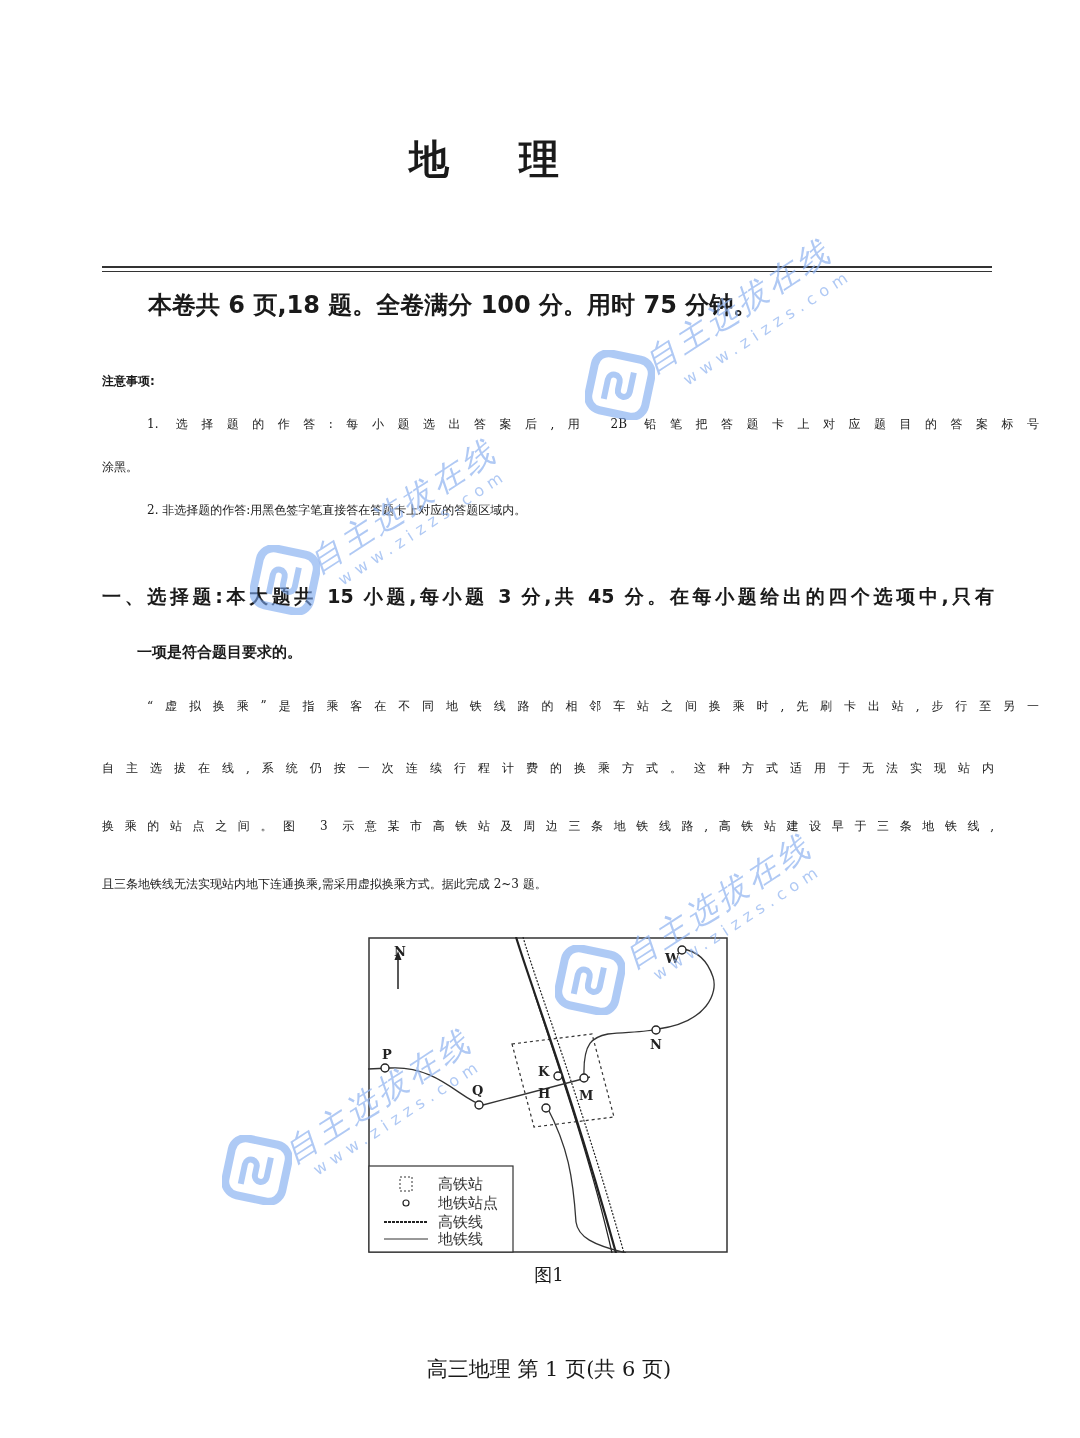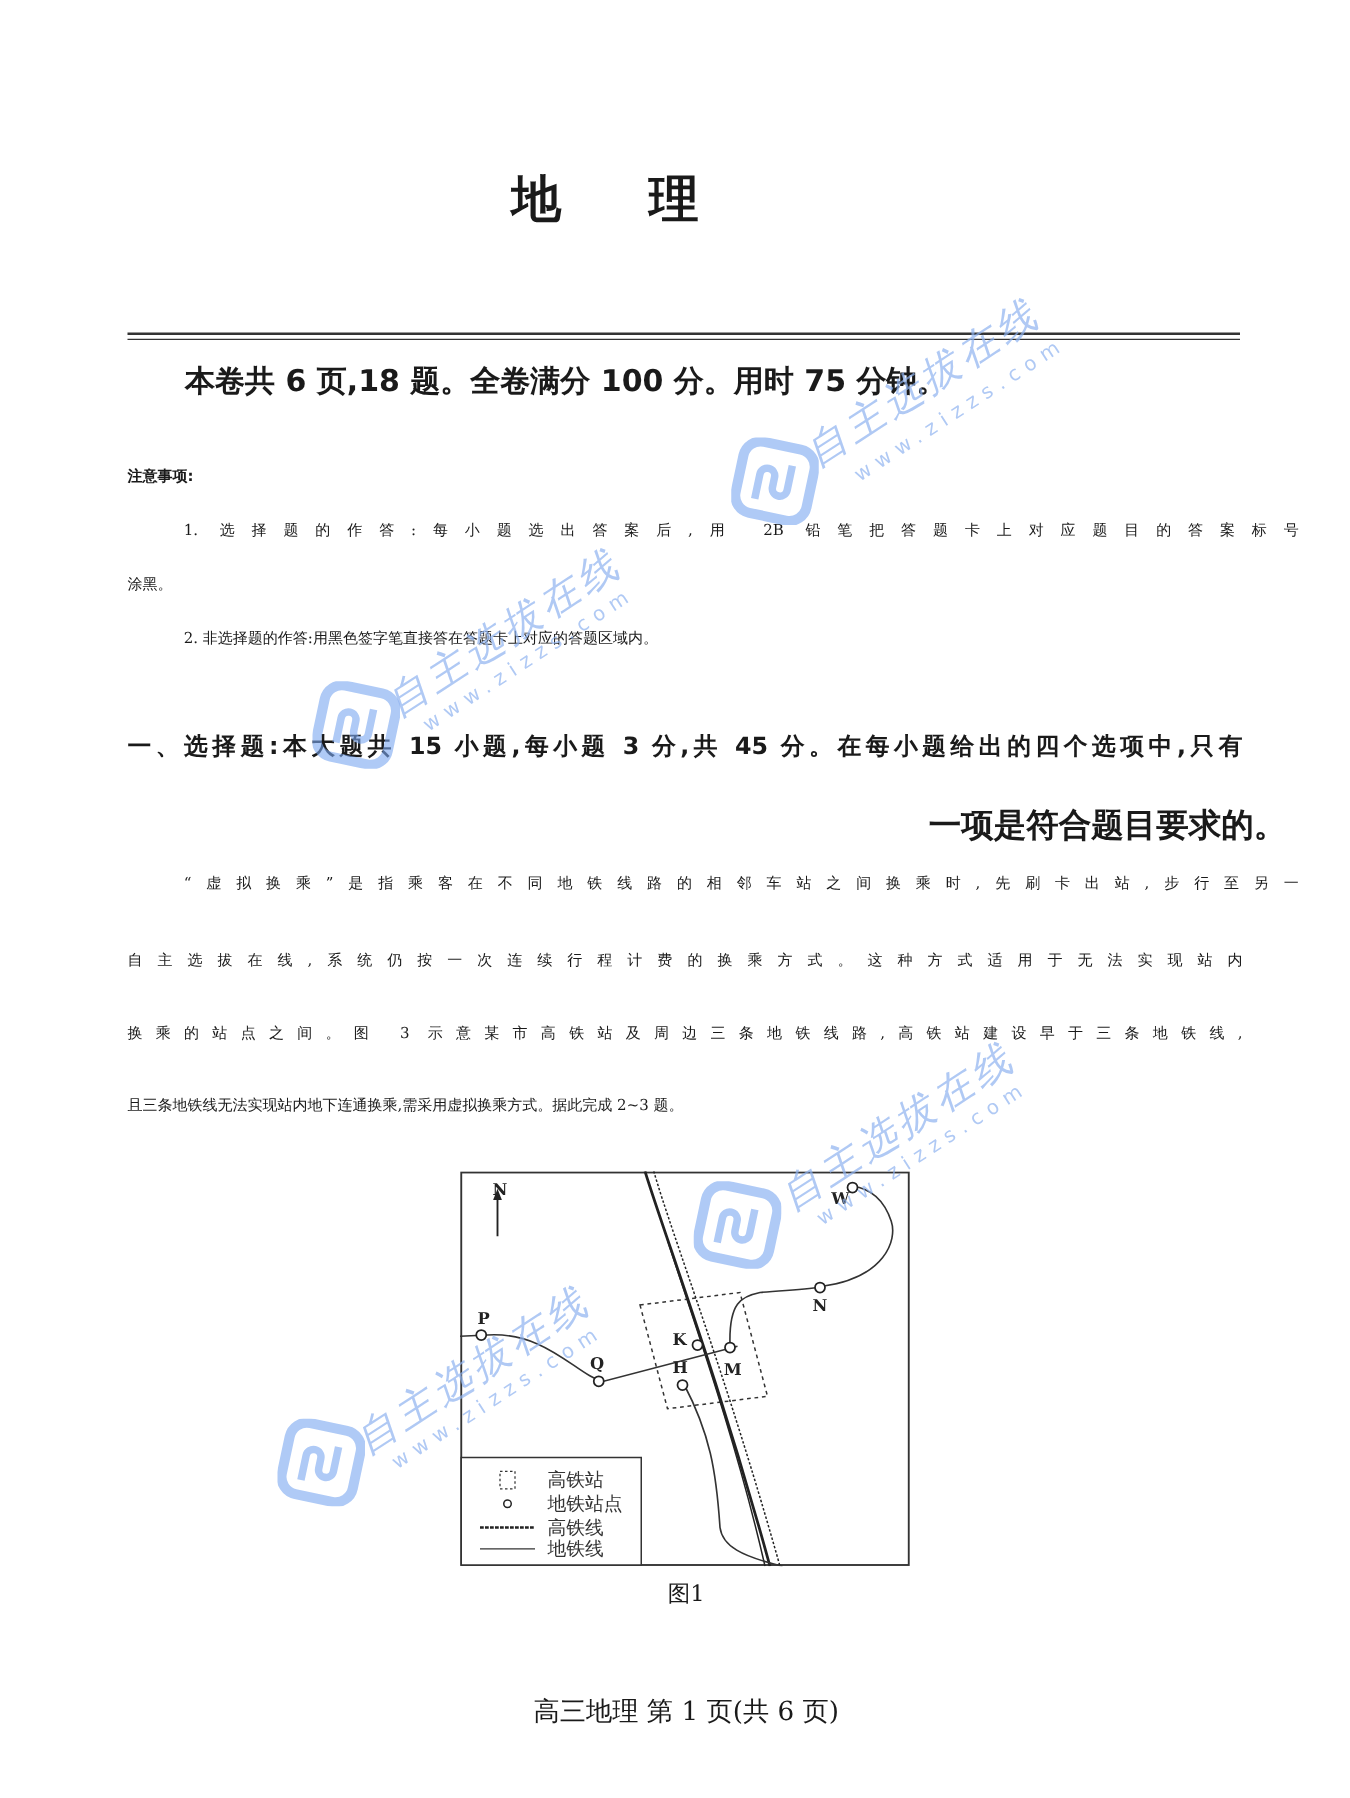--- a/index.html
+++ b/index.html
@@ -36,21 +36,21 @@
 <div class="rule rule2"></div>
 
 <div class="line bold" style="top:289px; left:148px; font-size:24px;">本卷共 6 页,18 题。全卷满分 100 分。用时 75 分钟。</div>
 
 <div class="line bold" style="top:373px;">注意事项:</div>
 <div class="line indent justify" style="top:416px;">1. 选择题的作答:每小题选出答案后,用 2B 铅笔把答题卡上对应题目的答案标号</div>
 <div class="line" style="top:459px;">涂黑。</div>
 <div class="line indent" style="top:502px;">2. 非选择题的作答:用黑色签字笔直接答在答题卡上对应的答题区域内。</div>
 
 <div class="line bold justify" style="top:584px; font-size:19px;">一、选择题:本大题共 15 小题,每小题 3 分,共 45 分。在每小题给出的四个选项中,只有</div>
-<div class="line bold indent" style="top:643px; left:92px; font-size:26px;text-align:right;">一项是符合题目要求的。</div>
+<div class="line bold indent" style="top:643px; left:92px; font-size:15px;">一项是符合题目要求的。</div>
 
 <div class="line indent justify" style="top:698px;">“虚拟换乘”是指乘客在不同地铁线路的相邻车站之间换乘时,先刷卡出站,步行至另一</div>
 <div class="line justify" style="top:760px;">自主选拔在线,系统仍按一次连续行程计费的换乘方式。这种方式适用于无法实现站内</div>
 <div class="line justify" style="top:818px;">换乘的站点之间。图 3 示意某市高铁站及周边三条地铁线路,高铁站建设早于三条地铁线,</div>
 <div class="line" style="top:876px;">且三条地铁线无法实现站内地下连通换乘,需采用虚拟换乘方式。据此完成 2~3 题。</div>
 
 <svg class="map" viewBox="0 0 360 316" xmlns="http://www.w3.org/2000/svg">
   <rect x="1" y="1" width="358" height="314" fill="#fff" stroke="#333" stroke-width="1.5"></rect>
 
   <g>

